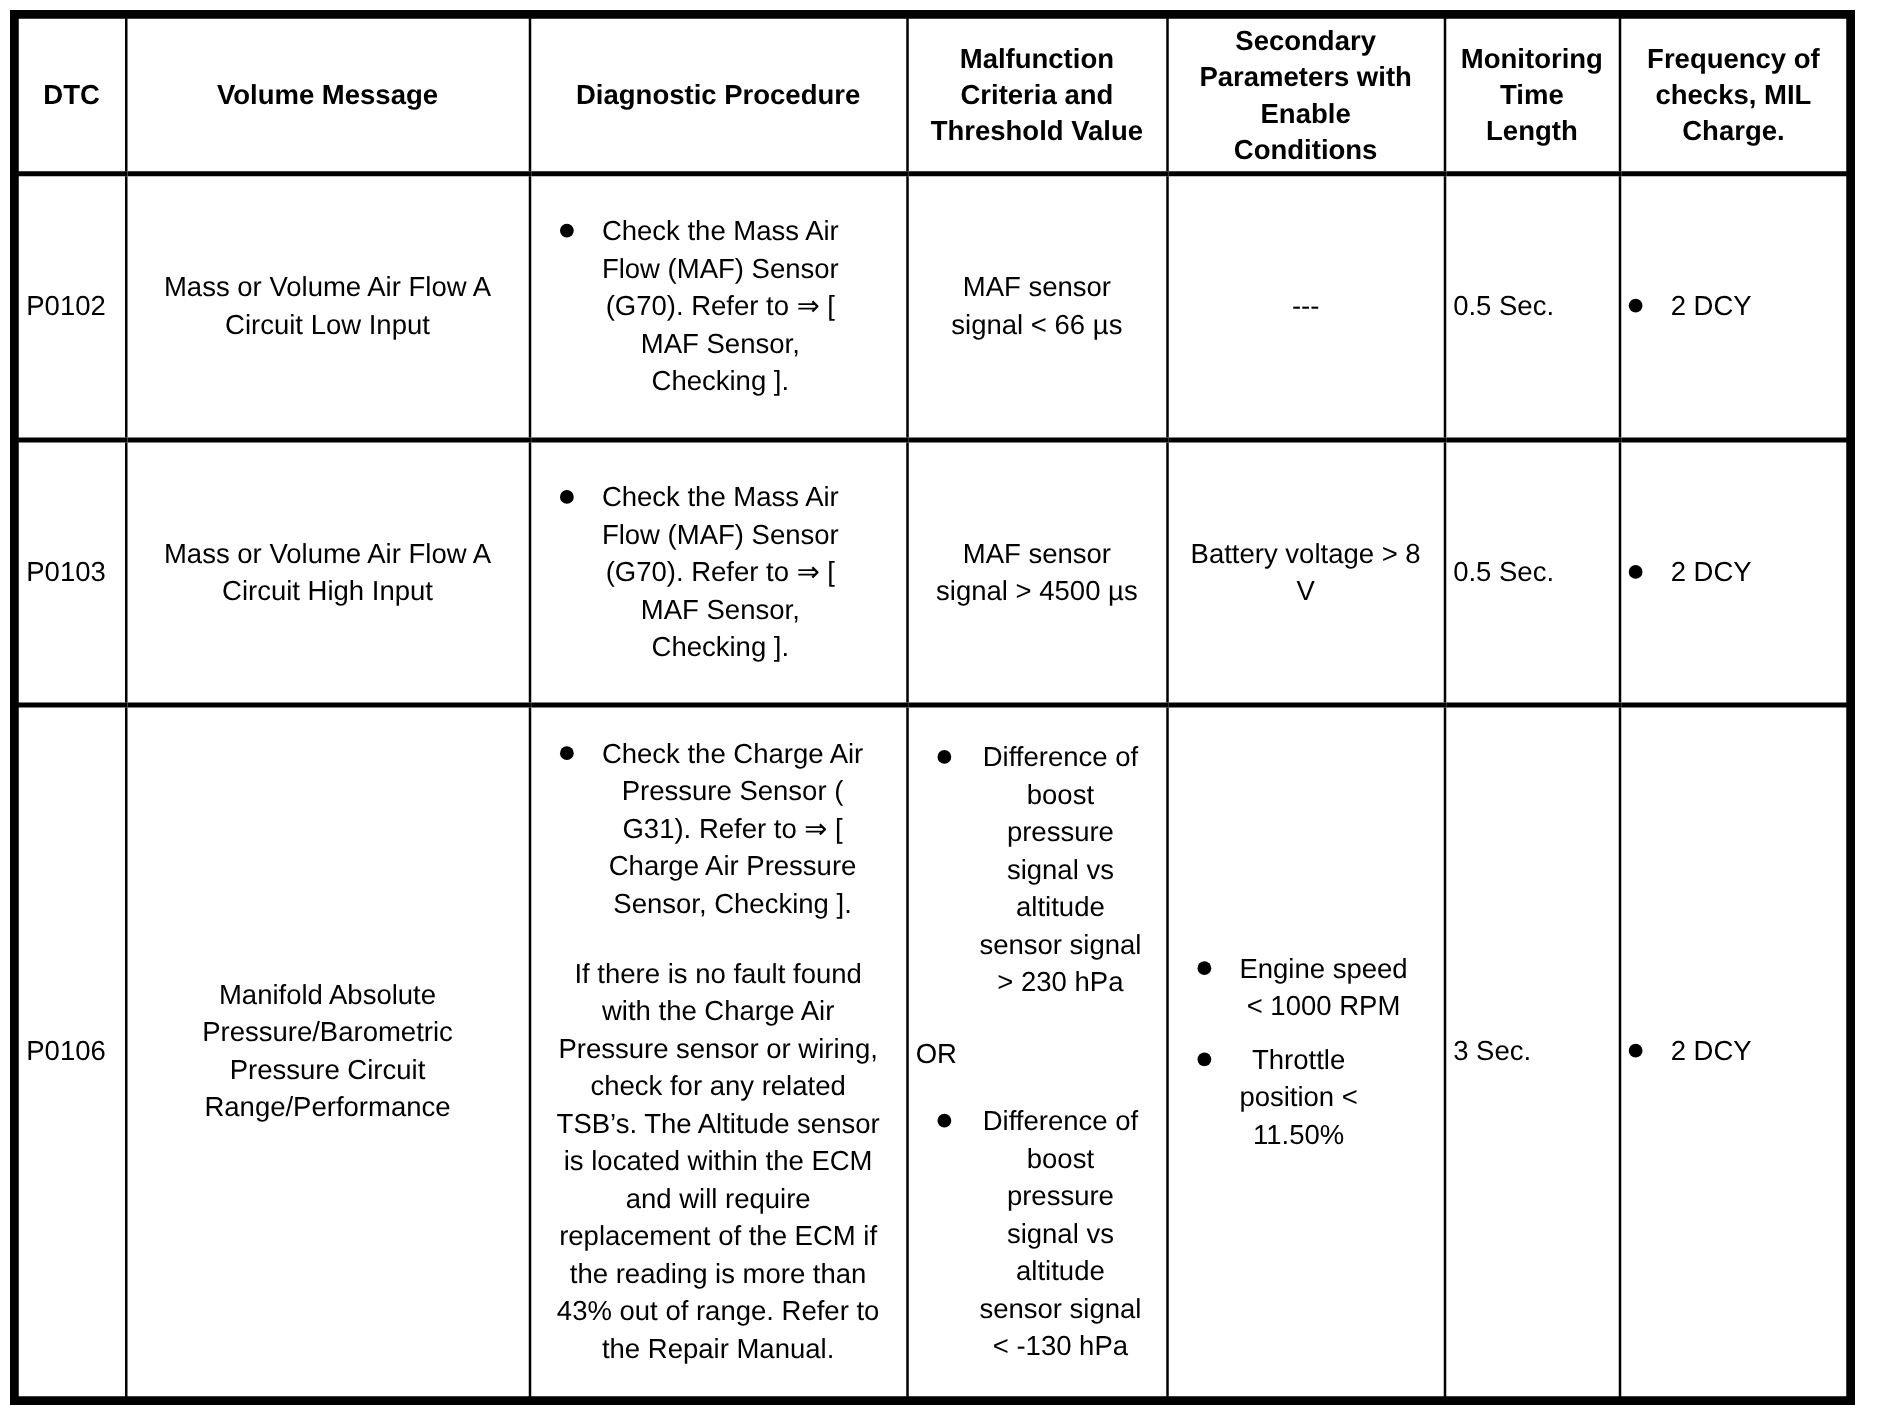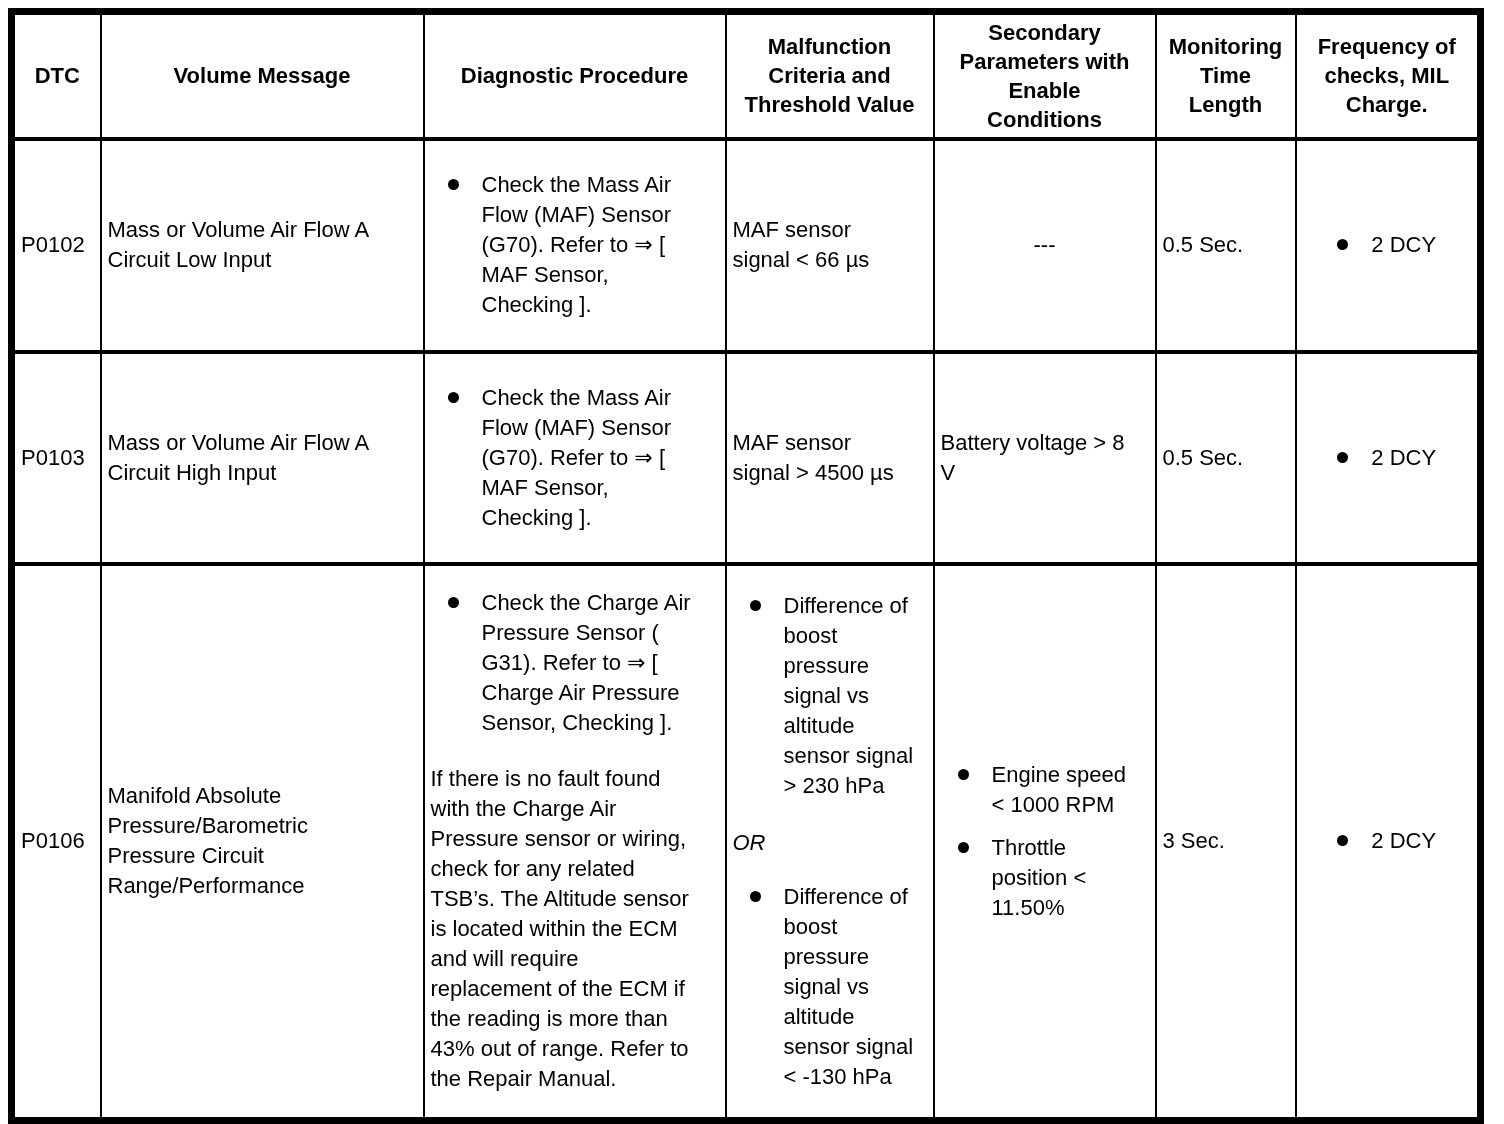--- a/index.html
+++ b/index.html
@@ -39,45 +39,44 @@
     text-align: center;
     white-space: pre-line;
     line-height: 29px;
     padding: 2px 2px;
   }
   tr.row-header { height: 127px; }
   tr.row-1 { height: 213px; }
   tr.row-2 { height: 212px; }
   tr.row-3 { height: 557px; }
 
-  .pre { white-space: pre-line; }
+  .pre { white-space: pre-line; text-align: center; }
   .center-text { text-align: center; }
   td.dtc-cell { text-align: left; }
 
   .bullet-item {
     display: flex;
     align-items: flex-start;
     margin-left: 17px;
   }
   .bullet-item .bullet {
     flex: 0 0 11px;
     width: 11px;
     height: 11px;
     border-radius: 50%;
     background: #000000;
     margin-top: 9px;
     margin-right: 23px;
   }
   .bullet-item.centered {
-    justify-content: center;
+    justify-content: flex-start;
     margin-left: 0;
   }
   .or-label {
     margin: 27px 0 24px 0;
-    font-style: italic;
   }
   .diag-paragraph {
     margin-top: 26px;
   }
   .sec-item-gap {
     margin-top: 13px;
   }
 </style>
 </head>
 <body>

